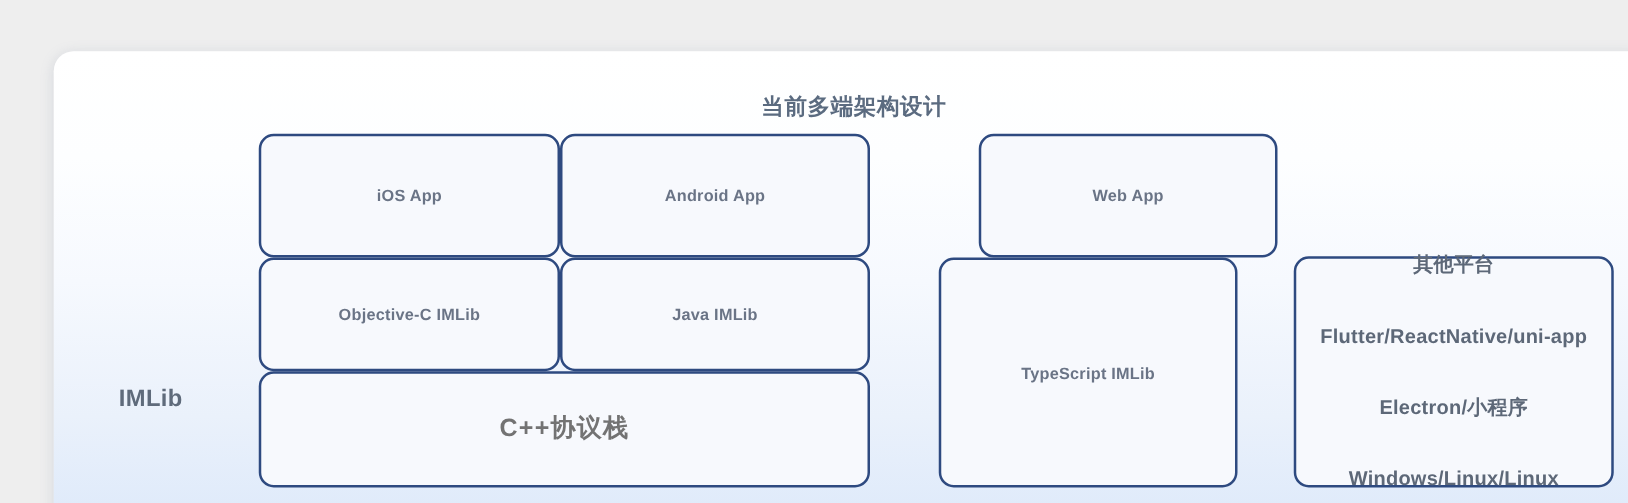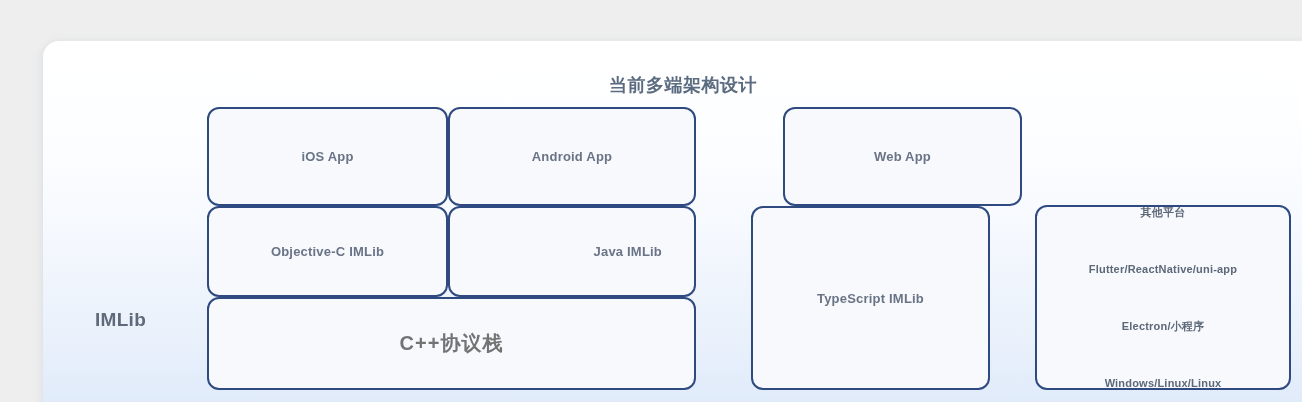--- a/index.html
+++ b/index.html
@@ -78,33 +78,33 @@
   }
 
   .node.big {
     font-size: 20px;
     color: #737373;
     letter-spacing: 1px;
   }
 
   .node.multiline {
     flex-direction: column;
-    font-size: 11px;
+    font-size: 16px;
     line-height: 25px;
     color: #5d6878;
     letter-spacing: 0.2px;
   }
 
   .node.multiline .line { white-space: nowrap; }
 
   
   #node-ios      { left: 164px; top: 66px;  width: 241px; height: 99px; }
   #node-android  { left: 405px; top: 66px;  width: 248px; height: 99px; }
   #node-oc       { left: 164px; top: 165px; width: 241px; height: 91px; }
-  #node-java     { left: 405px; top: 165px; width: 248px; height: 91px; justify-content: flex-end; }
+  #node-java     { left: 405px; top: 165px; width: 248px; height: 91px; }
   #node-cpp      { left: 164px; top: 256px; width: 489px; height: 93px; }
 
   
   #node-web      { left: 708px; top: 66px;  width: 239px; height: 99px; margin-left: 32px; }
   #node-ts       { left: 708px; top: 165px; width: 239px; height: 184px; }
 
   
   #node-other    { left: 992px; top: 164px; width: 256px; height: 185px; }
 </style>
 </head>

